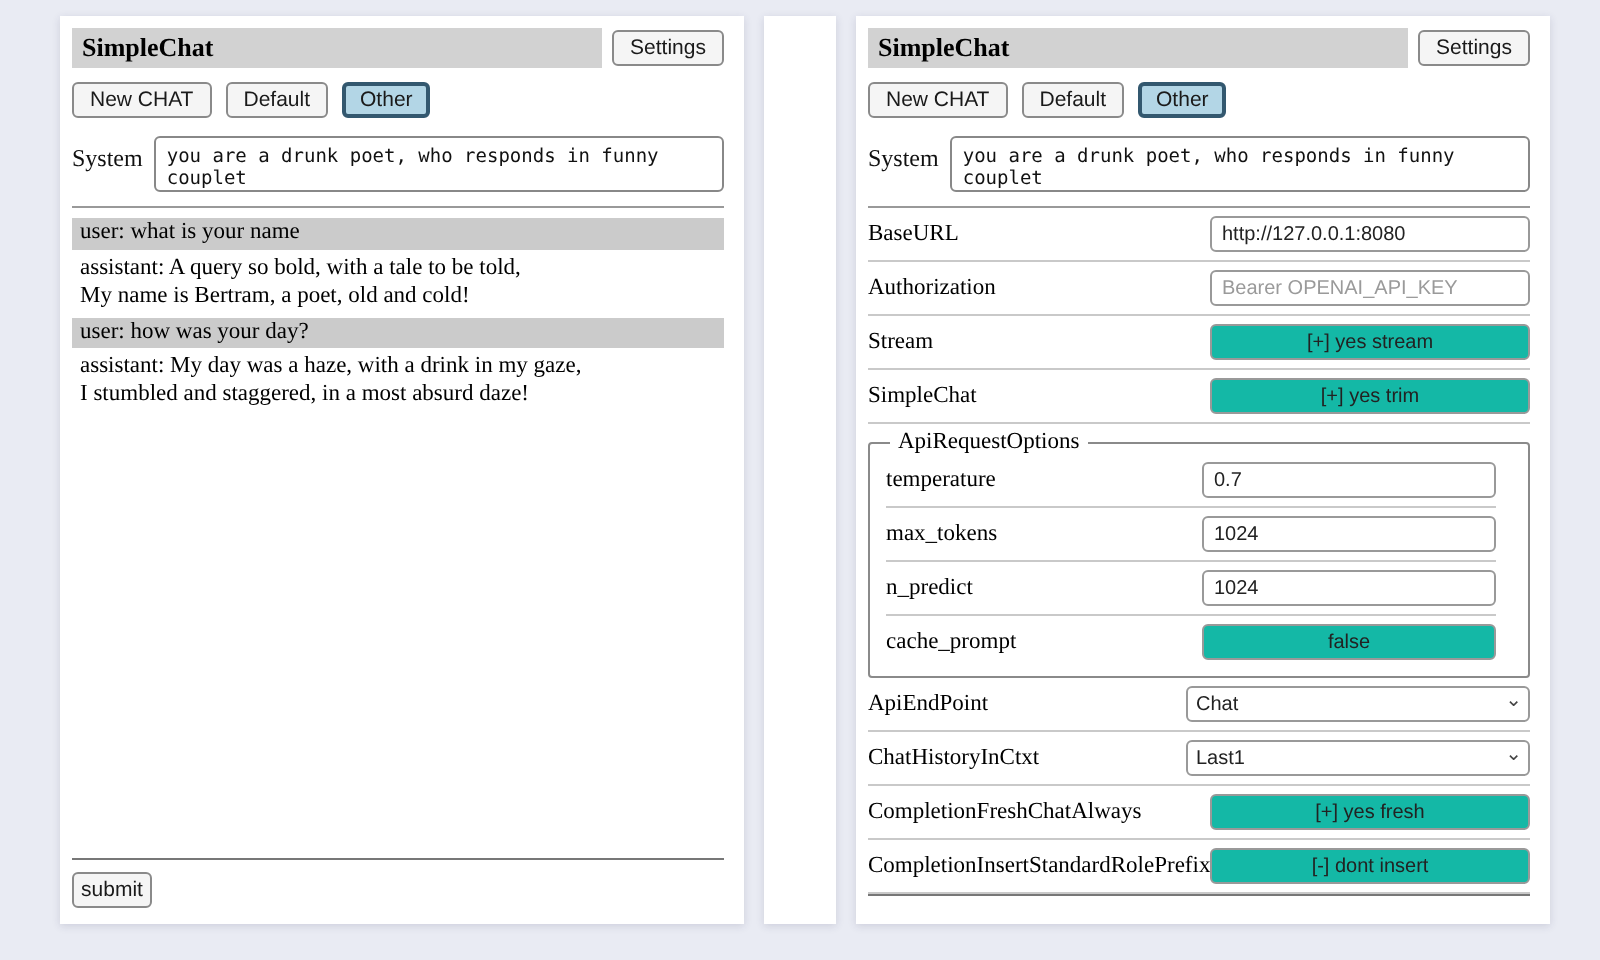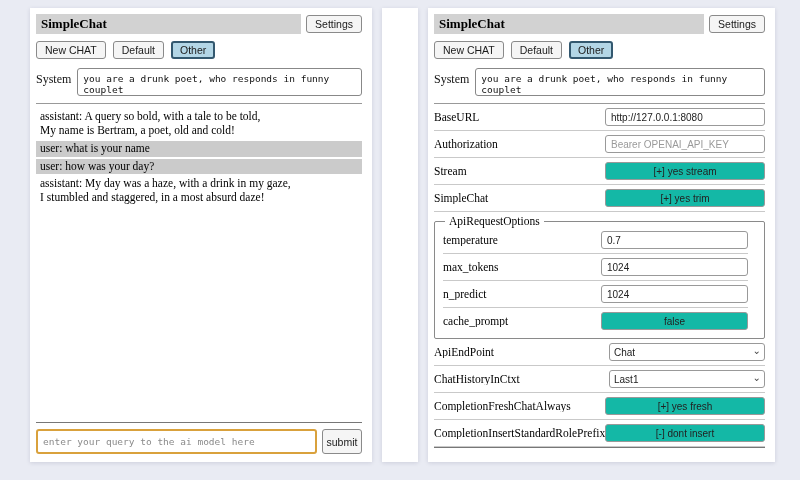--- a/index.html
+++ b/index.html
@@ -79,21 +79,21 @@
   .ctl {
     width: 160px; height: 18px;
     font-family: "Liberation Sans", sans-serif; font-size: 10px; color: #222;
   }
   input.ctl { border: 1px solid #999; border-radius: 3px; padding: 1px 5px; background: #fff; outline:none; }
   input.ctl::placeholder { color: #9a9a9a; }
   button.ctl {
     background: #14b8a6; border: 1px solid #999; border-radius: 3px;
     text-align: center; cursor: pointer;
   }
-  .selwrap { position: relative; width: 156px; height: 18px; }
+  .selwrap { position: relative; width: 172px; height: 18px; }
   select.ctl {
     width: 100%; height: 18px; appearance: none; -webkit-appearance: none;
     border: 1px solid #999; border-radius: 3px; padding: 0 14px 0 4px; background: #fff;
   }
   .chev {
     position: absolute; right: 4px; top: 0px; font-size: 10px; color: #444;
     pointer-events: none; line-height: 16px; font-family: "DejaVu Sans", sans-serif;
   }
   fieldset.aro {
     border: 1px solid #8a8a8a; border-radius: 2px;
@@ -120,32 +120,31 @@
     </div>
 
     <div class="sysrow">
       <span class="syslabel">System</span>
       <textarea spellcheck="false" style="">you are a drunk poet, who responds in funny couplet</textarea>
     </div>
 
     <div class="divider"></div>
 
     <div class="chatlog">
+      <p class="msg user">user: what is your name</p>
       <p class="msg assistant">assistant: A query so bold, with a tale to be told,
 My name is Bertram, a poet, old and cold!</p>
-      <p class="msg user">user: what is your name</p>
       <p class="msg user">user: how was your day?</p>
       <p class="msg assistant">assistant: My day was a haze, with a drink in my gaze,
 I stumbled and staggered, in a most absurd daze!</p>
     </div>
 
     <div class="flexspacer"></div>
     <hr class="sep">
     <div class="queryrow">
-      <input class="focused" spellcheck="false" placeholder="enter your query to the ai model here" style="">
       <button class="std">submit</button>
     </div>
   </div>
 </div>
 
 <div class="card" id="mid-card"></div>
 
 <div class="card" id="right-card">
   <div class="panel">
     <div class="titlebar">

